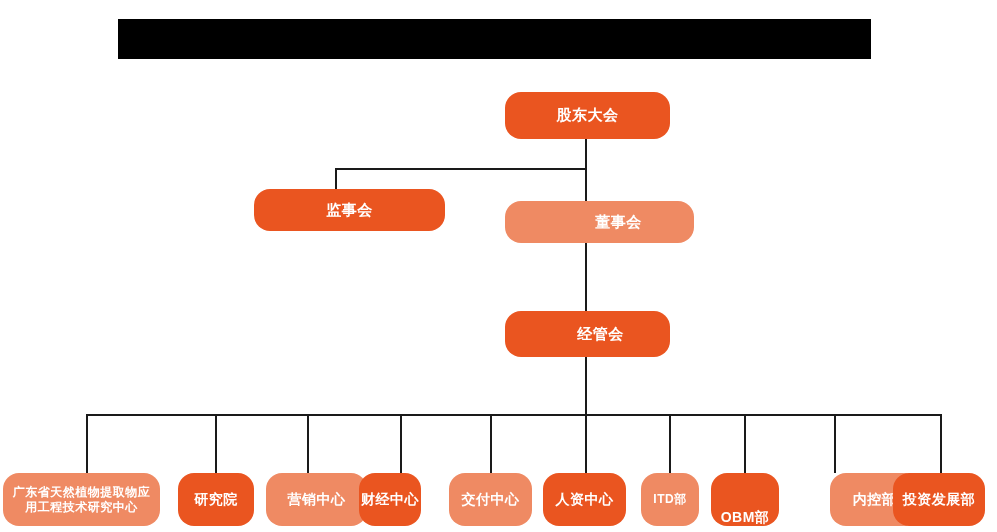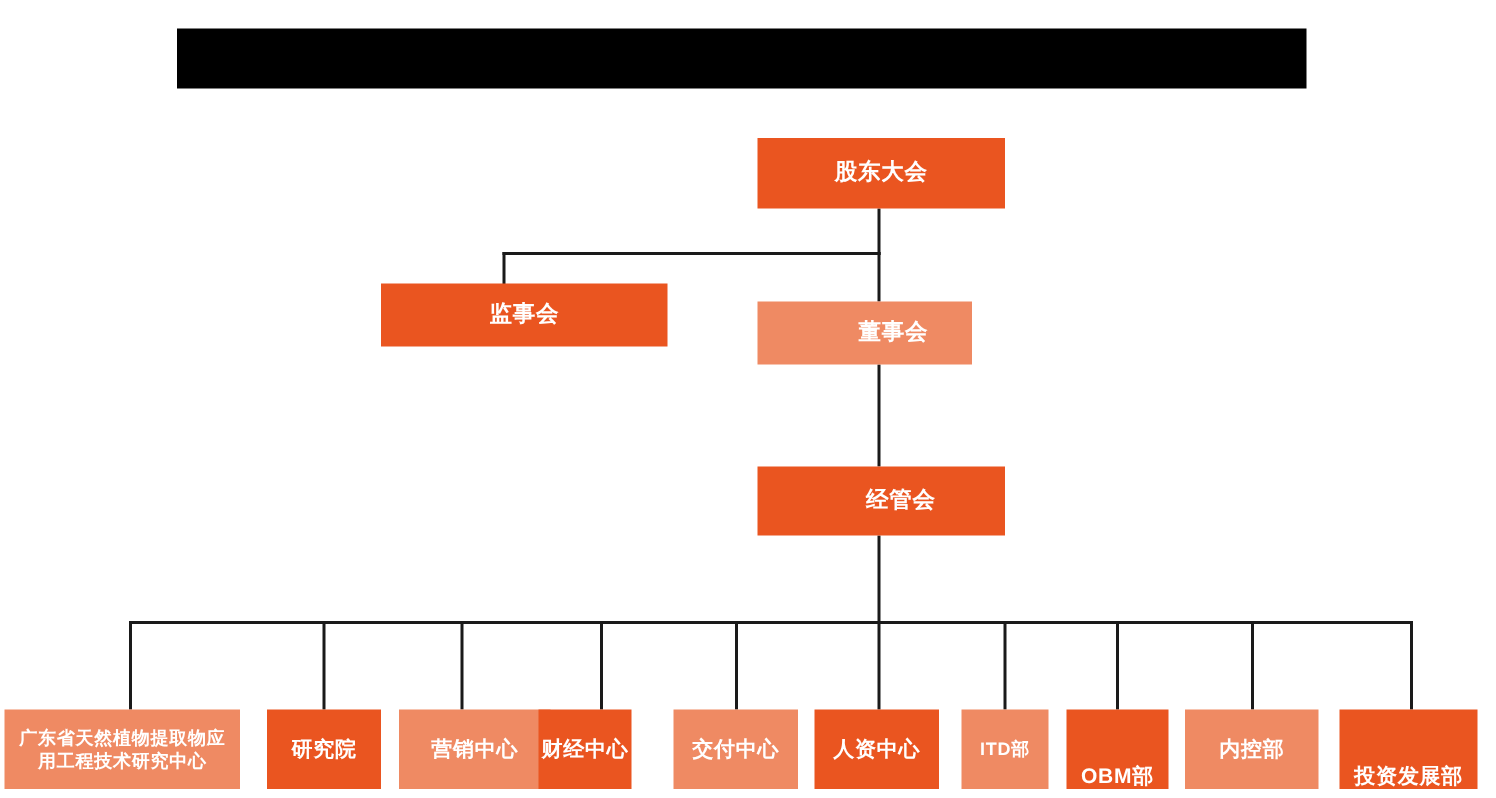--- a/index.html
+++ b/index.html
@@ -43,20 +43,21 @@
     position: absolute;
     box-sizing: border-box;
     display: flex;
     align-items: center;
     justify-content: center;
     text-align: center;
     color: #ffffff;
     font-weight: bold;
     letter-spacing: 0.5px;
     z-index: 3;
+    border-radius: 16px;
   }
   .node .node-label {
     display: block;
     width: 100%;
     white-space: pre-line;
     line-height: 1.25;
   }
   .tone-dark  { background: #EA5520; }
   .tone-light { background: #EF8A63; }
 
@@ -99,21 +100,21 @@
   <div class="conn v" style="left:834px; top:414px; height:59px;"></div>
   <div class="conn v" style="left:940px; top:414px; height:59px;"></div>
 
   <div class="node tone-dark" style="left:505px; top:92px; width:165px; height:47px; font-size:15px;">
     <span class="node-label">股东大会</span>
   </div>
 
   <div class="node tone-dark" style="left:254px; top:189px; width:191px; height:42px; font-size:15px;">
     <span class="node-label">监事会</span>
   </div>
-  <div class="node tone-light" style="left:505px; top:201px; width:143px; height:42px; font-size:15px;padding-left:38px;">
+  <div class="node tone-light" style="left:505px; top:201px; width:189px; height:42px; font-size:15px;padding-left:38px;">
     <span class="node-label">董事会</span>
   </div>
 
   <div class="node tone-dark" style="left:505px; top:311px; width:165px; height:46px; font-size:15px;padding-left:26px;">
     <span class="node-label">经管会</span>
   </div>
 
   <div class="node tone-light" style="left:3px; top:473px; width:157px; height:53px; font-size:12px;">
     <span class="node-label">广东省天然植物提取物应
 用工程技术研究中心</span>
@@ -123,29 +124,29 @@
   </div>
   <div class="node tone-light" style="left:266px; top:473px; width:101px; height:53px; font-size:14px;">
     <span class="node-label">营销中心</span>
   </div>
   <div class="node tone-dark" style="left:359px; top:473px; width:62px; height:53px; font-size:14px;">
     <span class="node-label">财经中心</span>
   </div>
   <div class="node tone-light" style="left:449px; top:473px; width:83px; height:53px; font-size:14px;">
     <span class="node-label">交付中心</span>
   </div>
-  <div class="node tone-dark" style="left:543px; top:473px; width:83px; height:53px; font-size:14px;">
+  <div class="node tone-dark" style="left:543px; top:473px; width:83px; height:53px; font-size:14px;font-family:Liberation Serif, serif;">
     <span class="node-label">人资中心</span>
   </div>
   <div class="node tone-light" style="left:641px; top:473px; width:58px; height:53px; font-size:12px;">
     <span class="node-label">ITD部</span>
   </div>
   <div class="node tone-dark" style="left:711px; top:473px; width:68px; height:53px; font-size:14px;align-items:flex-end;">
     <span class="node-label">OBM部</span>
   </div>
-  <div class="node tone-light" style="left:790px; top:473px; width:89px; height:53px; font-size:14px;">
+  <div class="node tone-light" style="left:830px; top:473px; width:89px; height:53px; font-size:14px;">
     <span class="node-label">内控部</span>
   </div>
-  <div class="node tone-dark" style="left:893px; top:473px; width:92px; height:53px; font-size:14px;align-items:flex-end;">
+  <div class="node tone-dark" style="left:893px; top:473px; width:92px; height:53px; font-size:14px;">
     <span class="node-label">投资发展部</span>
   </div>
 
 </div>
 
 </body></html>

